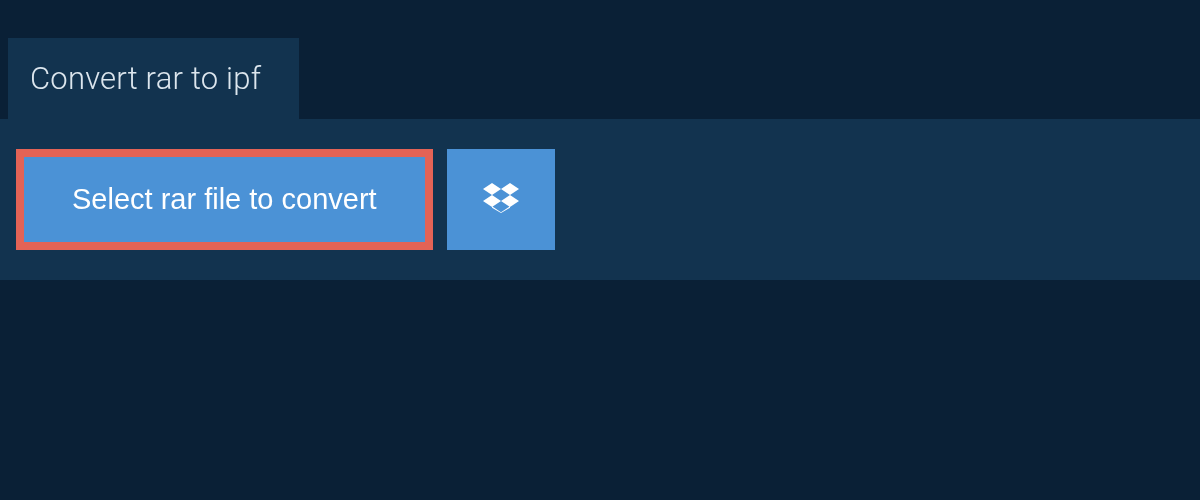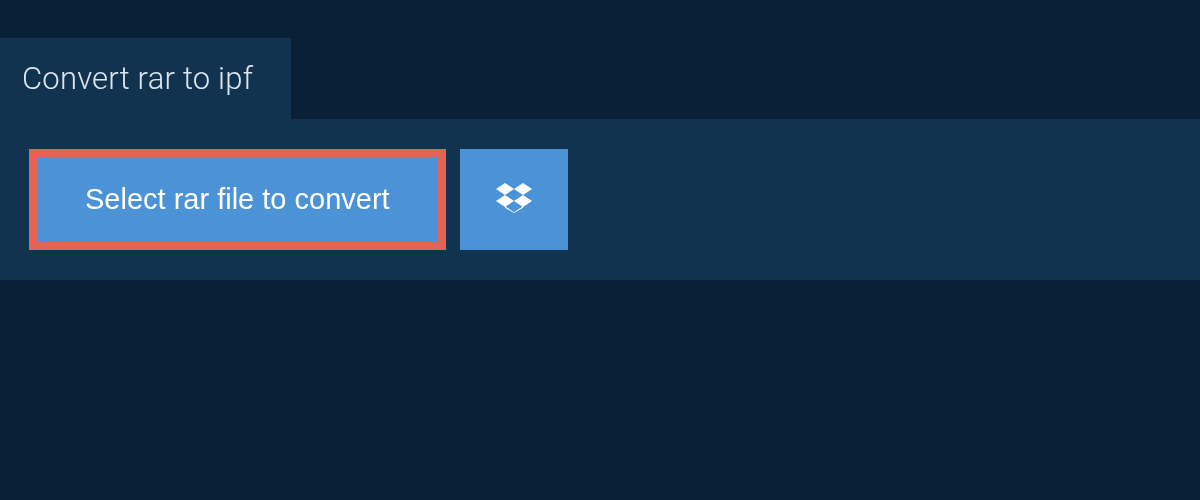--- a/index.html
+++ b/index.html
@@ -12,32 +12,32 @@
       height: 500px;
       background: #0a2036;
       font-family: -apple-system, BlinkMacSystemFont, "Segoe UI", Roboto, "Helvetica Neue", Arial, sans-serif;
       overflow: hidden;
     }
     .tab-header {
       display: inline-block;
       background: #12334f;
       padding: 22px 38px 22px 22px;
       margin-top: 38px;
-      margin-left: 0;
+      margin-left: 8px;
     }
     .tab-title {
       color: #dce6ee;
       font-size: 31px;
       font-weight: 300;
       letter-spacing: 0.2px;
     }
     .panel {
       background: #12334f;
       width: 100%;
-      padding: 30px 30px 30px 29px;
+      padding: 30px 30px 30px 16px;
     }
     .button-row {
       display: flex;
       gap: 14px;
       align-items: stretch;
     }
     .select-button {
       background: #4b92d6;
       border: 8px solid #e36356;
       color: #ffffff;

